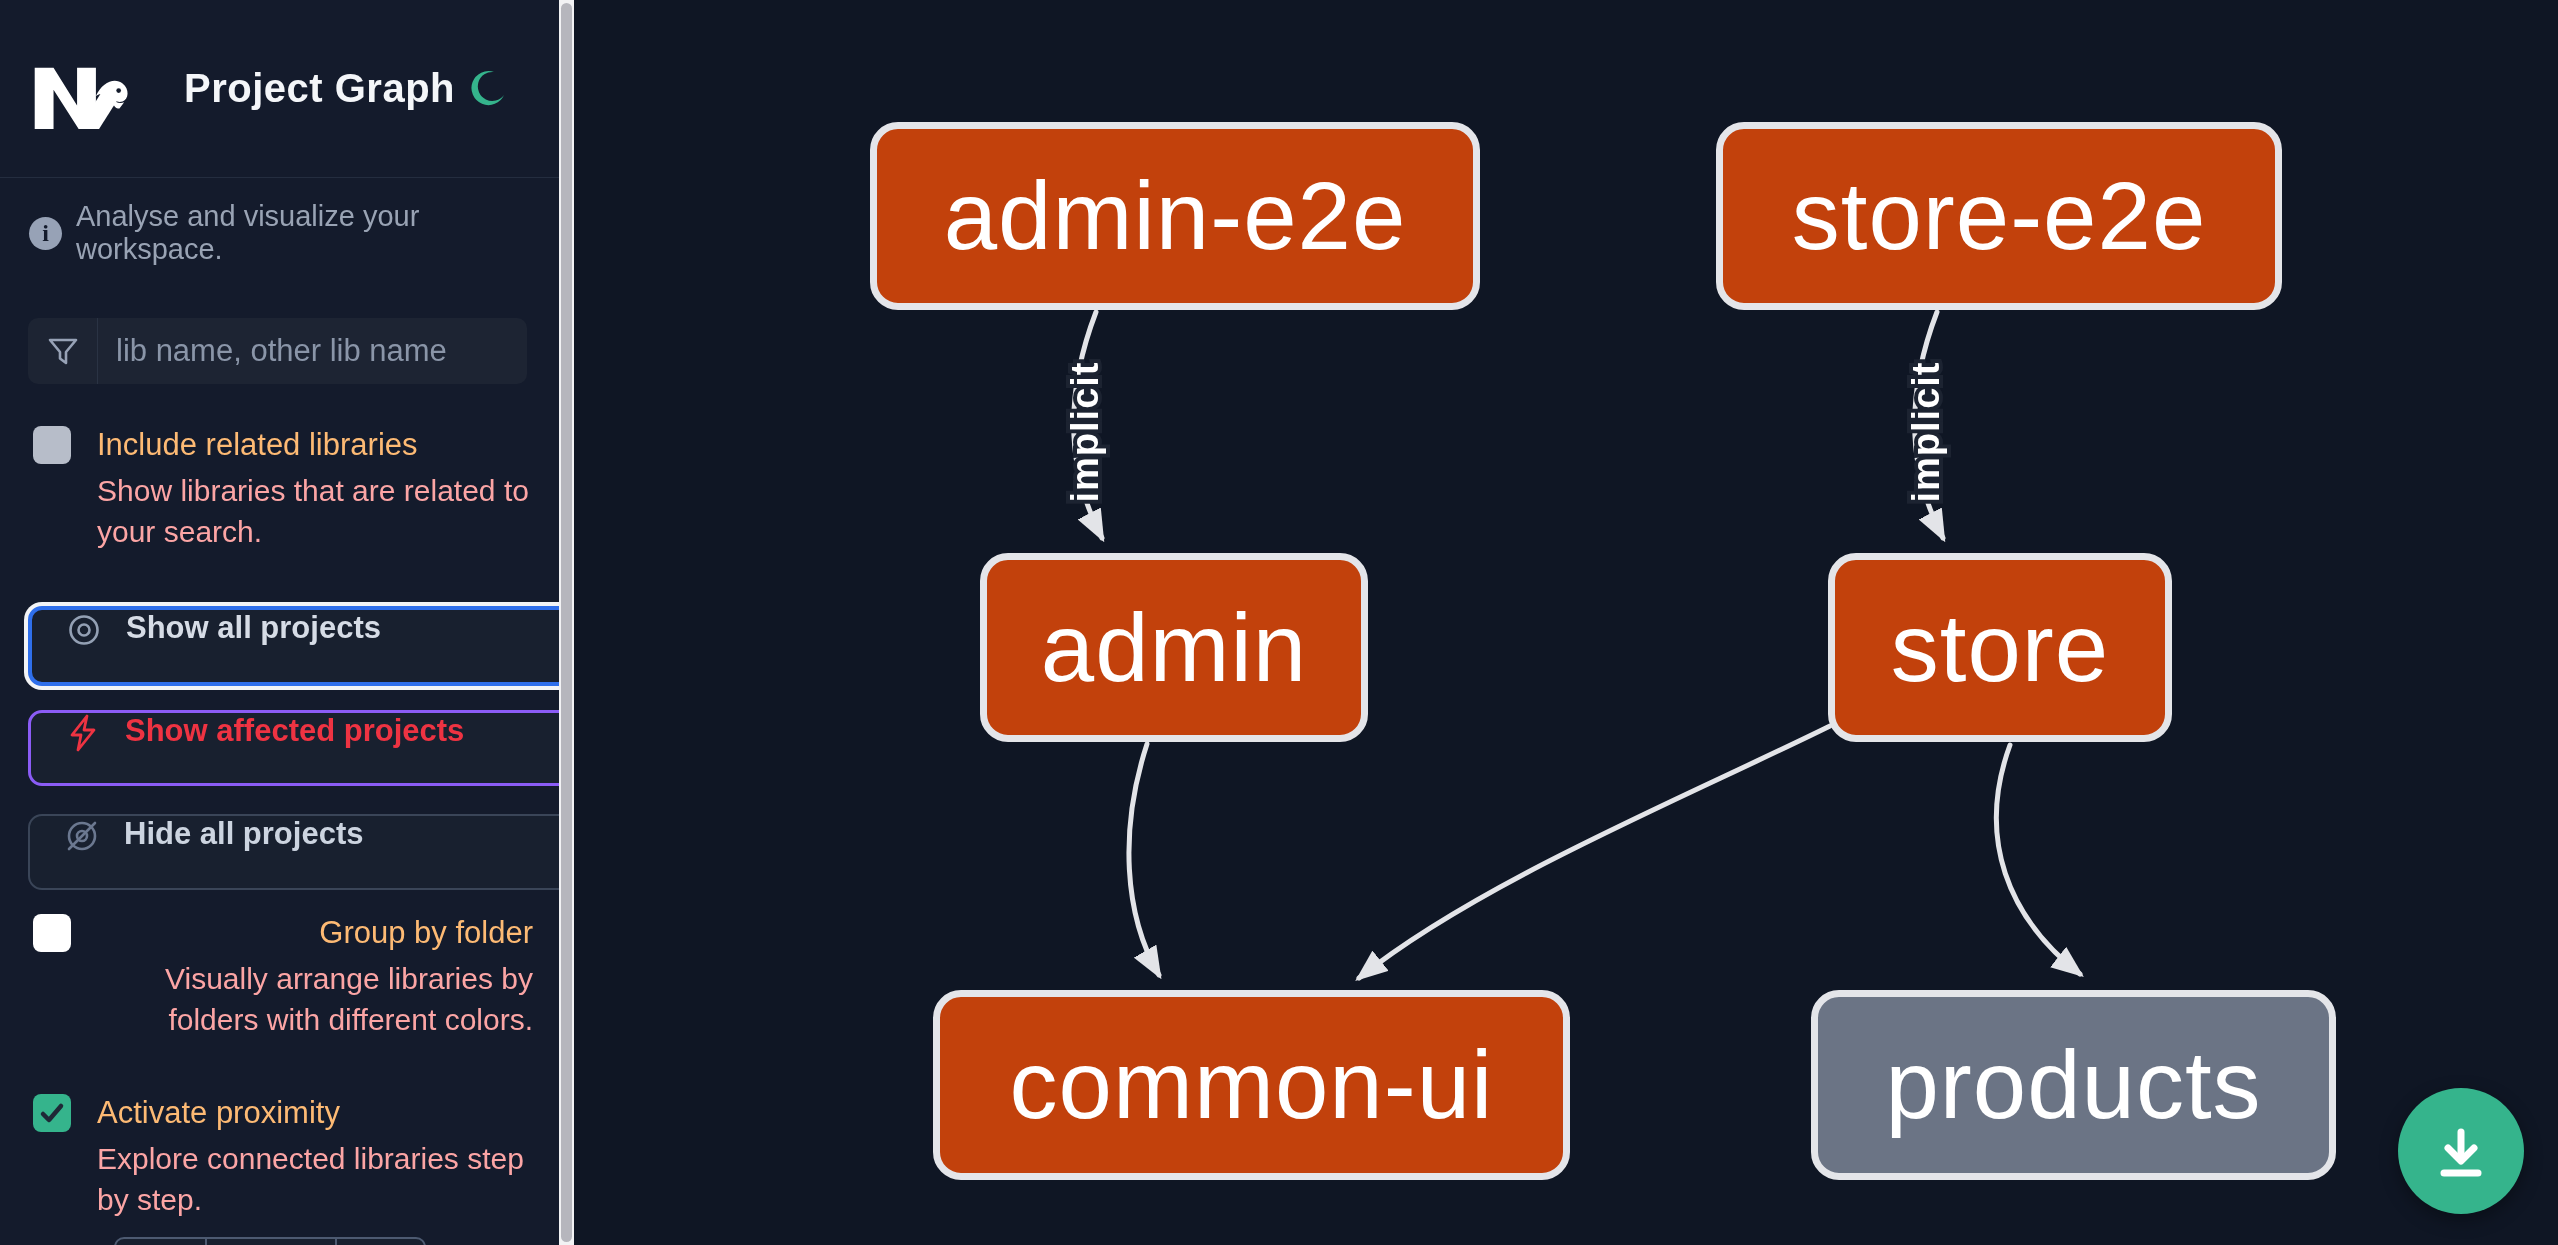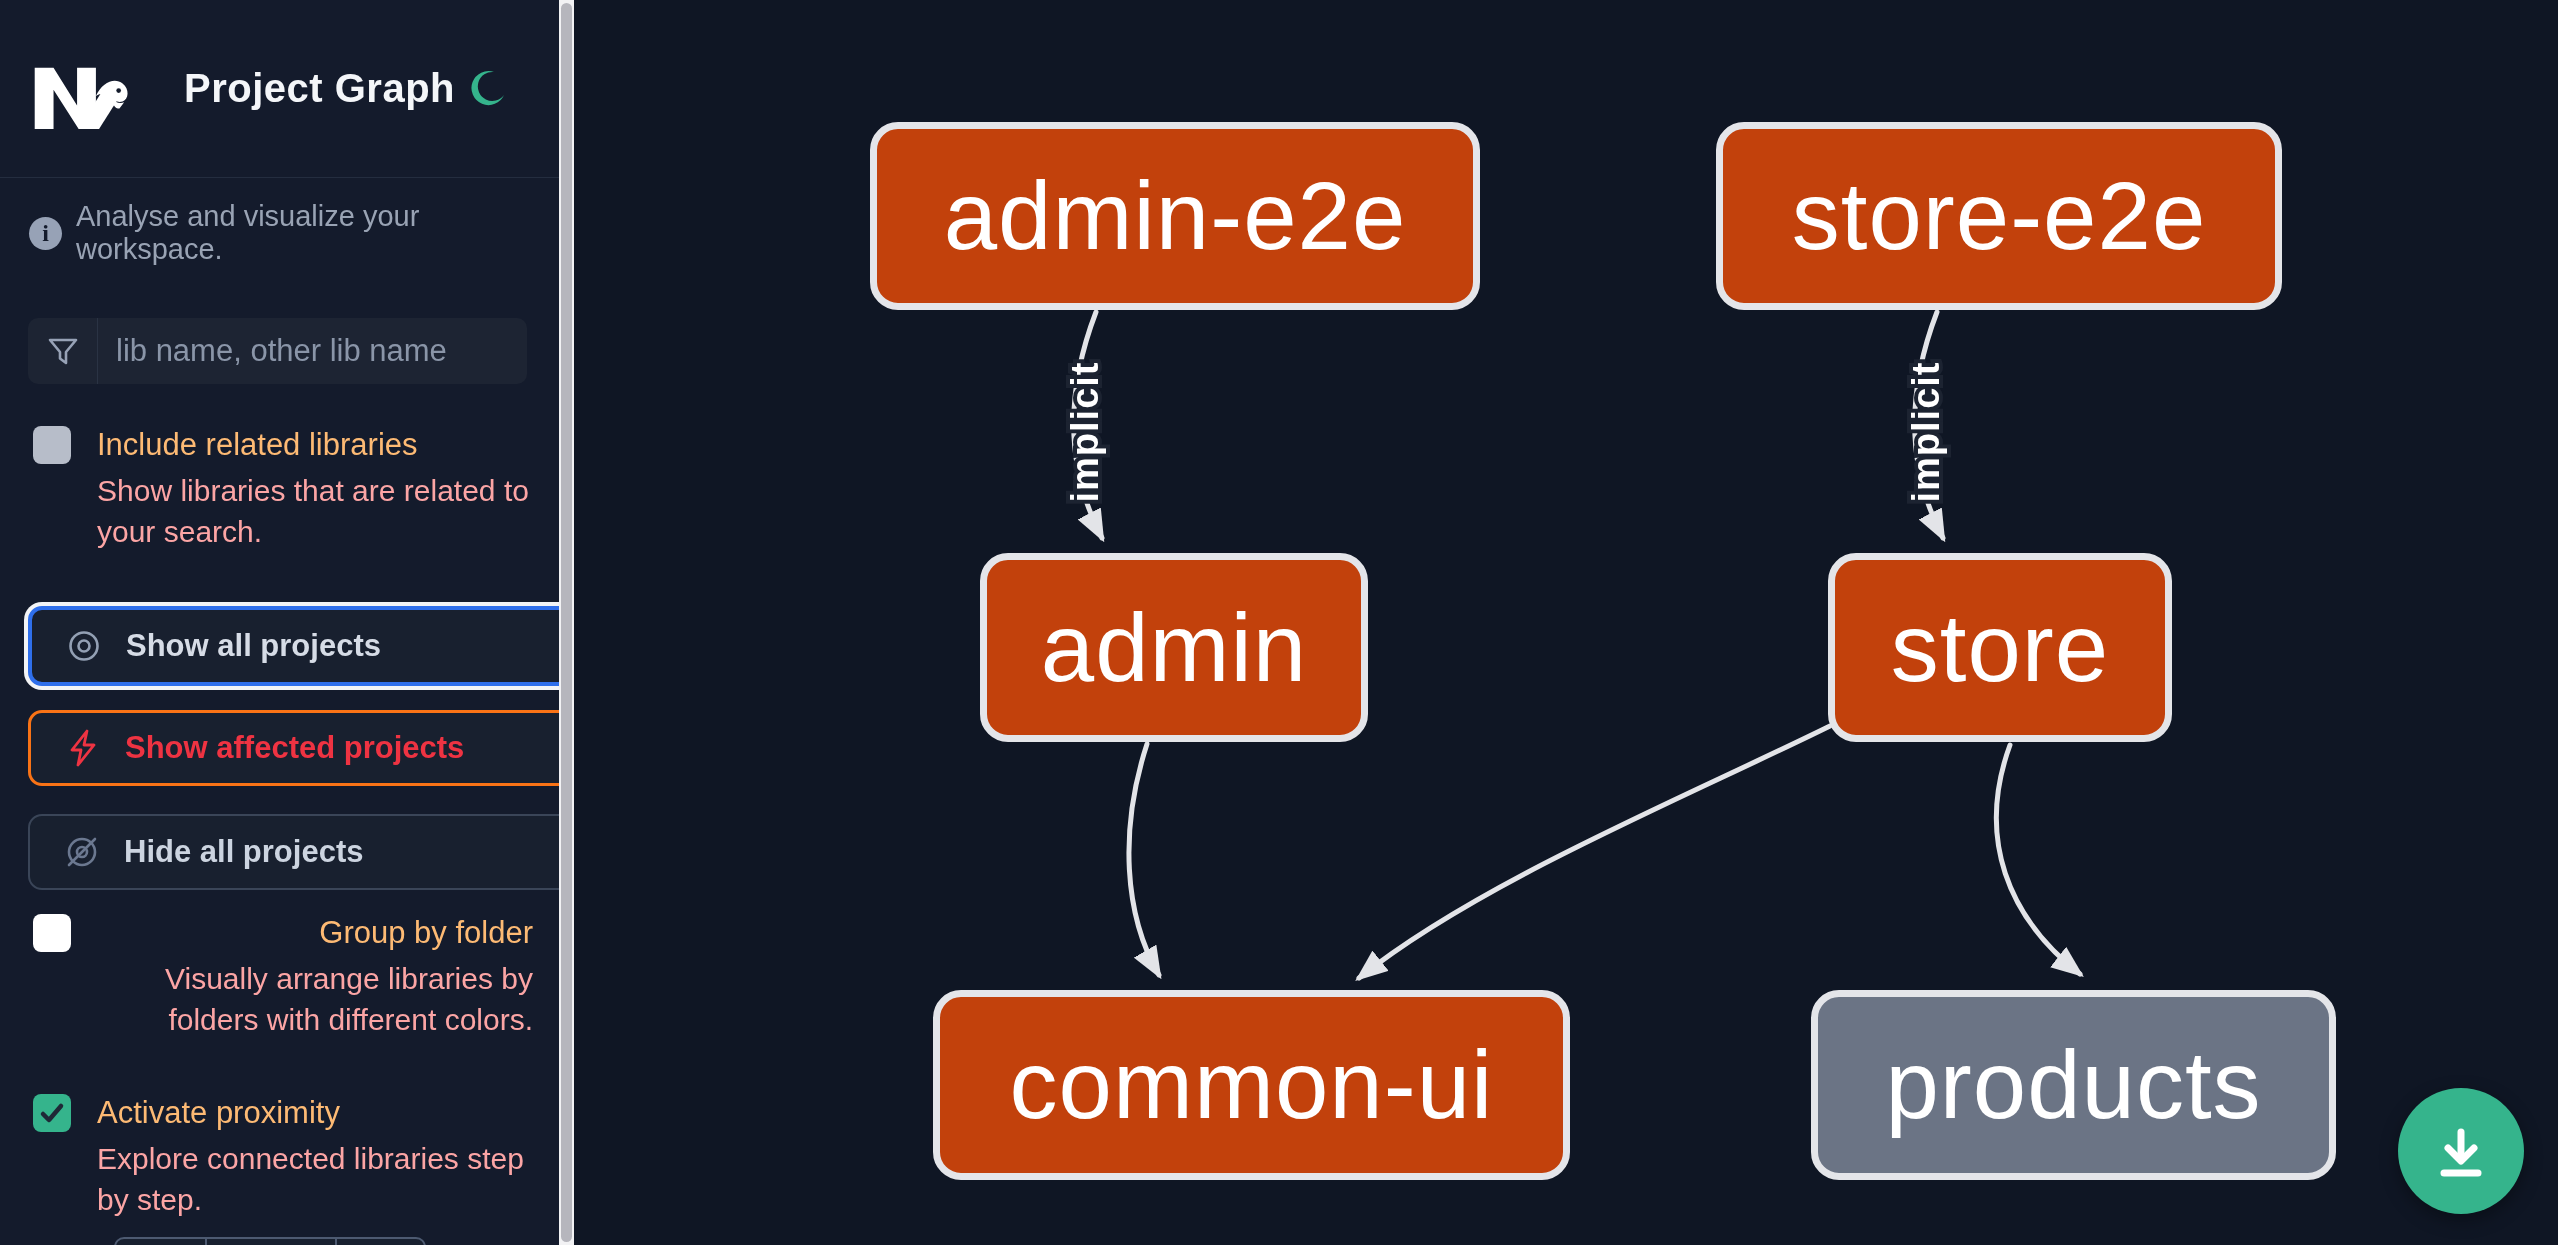--- a/index.html
+++ b/index.html
@@ -21,25 +21,25 @@
   .funnel-wrap{width:69px;height:100%;display:flex;align-items:center;justify-content:center;border-right:1px solid #2a3344;flex:0 0 auto;}
   .search input{flex:1;background:transparent;border:none;outline:none;color:#dfe5ee;font-size:31px;padding:0 18px;font-family:"Liberation Sans",sans-serif;}
   .search input::placeholder{color:#8a95a8;opacity:1;}
   .cbrow{position:absolute;left:33px;width:500px;display:grid;grid-template-columns:38px 1fr;column-gap:26px;}
   .cbbox{width:38px;height:38px;border-radius:8px;margin-top:2px;cursor:pointer;flex:0 0 auto;}
   .cbbox.muted{background:#b7bdc9;}
   .cbbox.white{background:#ffffff;}
   .cbbox.green{background:#35b48c;display:flex;align-items:center;justify-content:center;}
   .cblabel{font-size:31px;font-weight:400;color:#fdba74;line-height:42px;}
   .cbdesc{font-size:30px;color:#fca5a5;line-height:41px;max-width:452px;margin-top:4px;}
-  .btn{position:absolute;left:28px;width:575px;display:flex;align-items:center;box-sizing:border-box;border-radius:14px;background:#18202f;cursor:pointer;padding-left:32px;gap:22px;}
+  .btn{position:absolute;left:28px;width:575px;display:flex;align-items:flex-start;box-sizing:border-box;border-radius:14px;background:#18202f;cursor:pointer;padding-left:32px;gap:22px;}
   .btn .blabel{font-size:31px;font-weight:600;}
   .btn-all{top:606px;height:80px;border:4px solid #2f6feb;box-shadow:0 0 0 4px #f3f4f6;}
   .btn-all .blabel{color:#d6dce6;}
-  .btn-affected{top:710px;height:76px;border:3px solid #f97316;}
+  .btn-affected{top:710px;height:76px;border:3px solid #8b5cf6;}
   .btn-affected .blabel{color:#ee3342;}
   .btn-hide{top:814px;height:76px;border:2px solid #3a4558;}
   .btn-hide .blabel{color:#ccd4e0;}
   .cb-include{top:424px;}
   .cb-group{top:912px;text-align:right;}
   .cb-prox{top:1092px;}
   .stepper{position:absolute;left:114px;top:1237px;width:312px;height:26px;border:2px solid #4d5a71;border-radius:10px 10px 0 0;box-sizing:border-box;display:flex;background:#18202f;}
   .stepper .seg{height:100%;box-sizing:border-box;}
   .stepper .seg1{width:91px;border-right:2px solid #4d5a71;}
   .stepper .seg2{width:130px;border-right:2px solid #4d5a71;}

